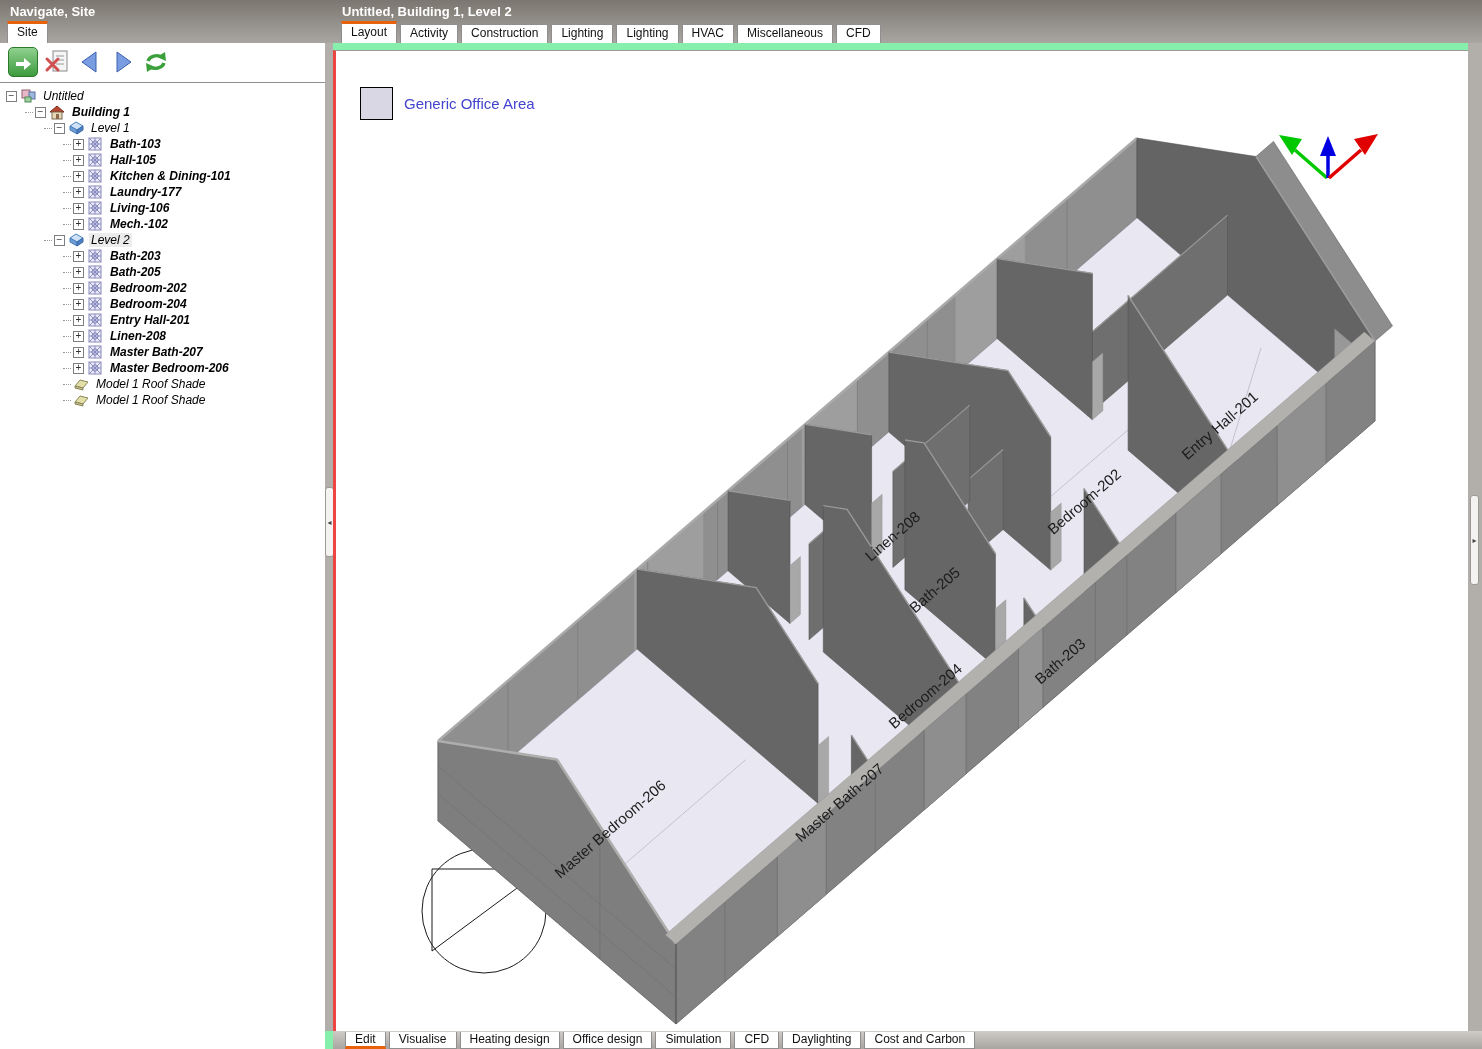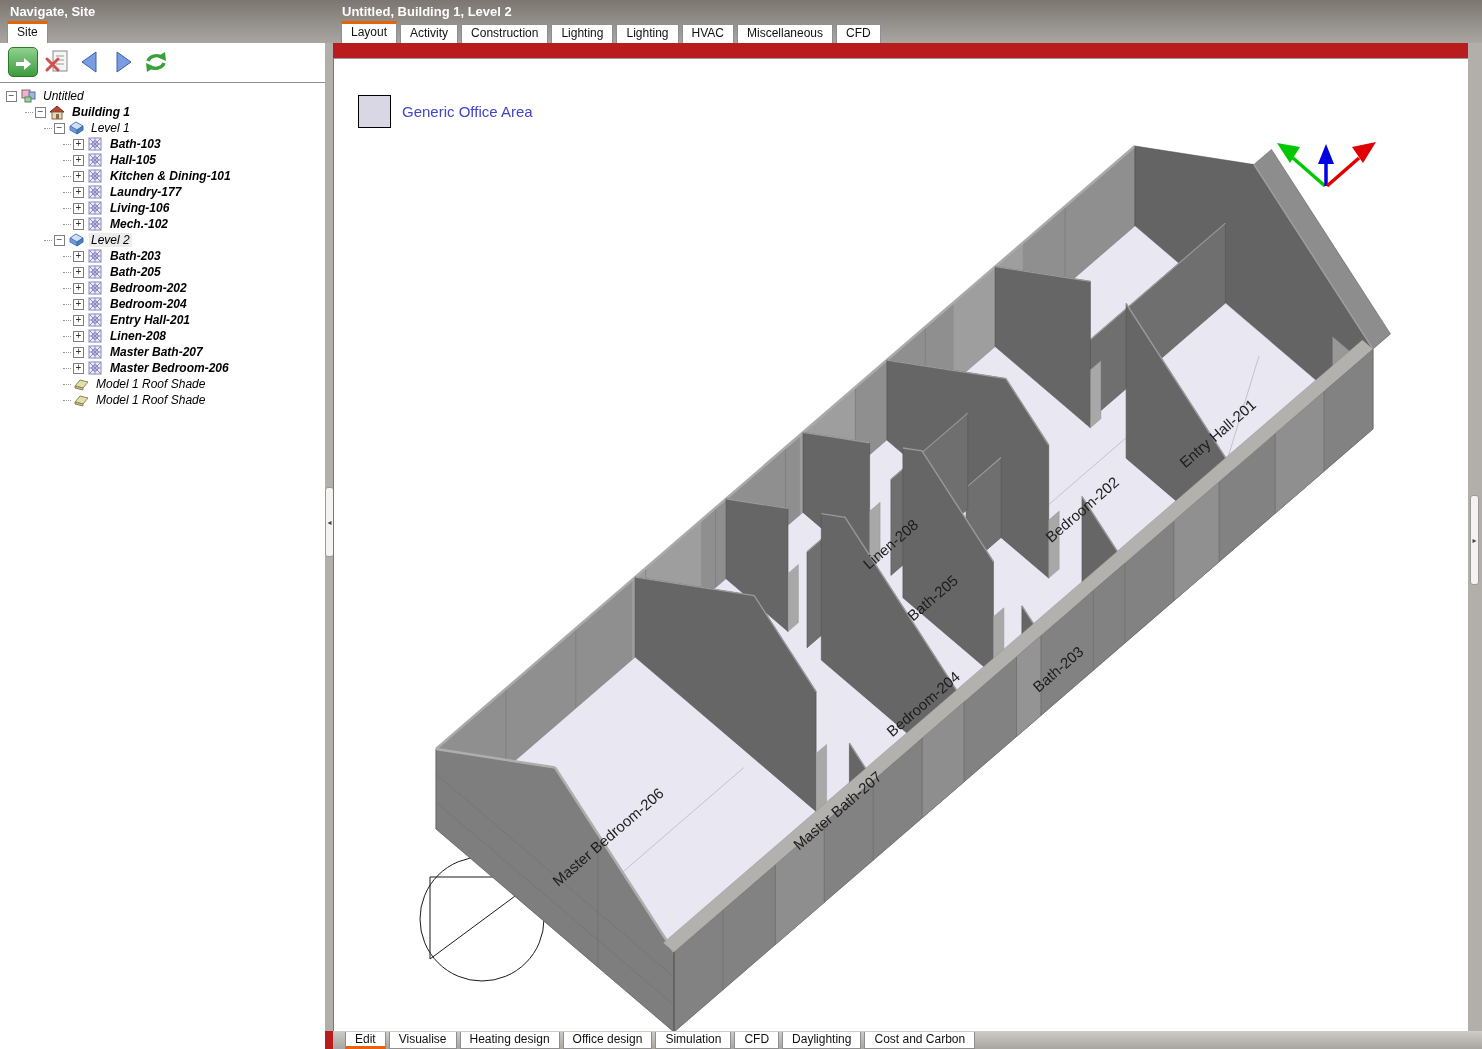--- a/index.html
+++ b/index.html
@@ -1,17 +1,17 @@
 <!DOCTYPE html>
 <html><head>
 <meta charset="utf-8">
 <style>
   html,body{margin:0;padding:0;background:#fff;}
   #app{position:relative;width:1482px;height:1049px;overflow:hidden;
-       font-family:"Liberation Sans",sans-serif;background:#b91c1c;}
+       font-family:"Liberation Sans",sans-serif;background:#86efac;}
 
   
   .header-band{position:absolute;left:0;top:0;width:1482px;height:43px;
       background:linear-gradient(#7b766f,#a9a6a2);}
   .panel-title{position:absolute;top:4px;color:#fff;font-weight:bold;font-size:13px;white-space:nowrap;}
   .panel-title.left{left:10px;}
   .panel-title.right{left:342px;}
   .tabstrip{position:absolute;bottom:0;display:flex;align-items:flex-end;}
   .tabstrip.left-tabs{left:7px;align-items:flex-end;}
   .tabstrip.main-tabs{left:341px;}
@@ -38,22 +38,22 @@
 
   
   .splitterbar{position:absolute;top:43px;height:988px;background:#b2afab;}
   .splitterbar.leftbar{left:325px;width:8px;}
   .splitterbar.rightbar{left:1468px;width:14px;height:1006px;}
   .split-handle{position:absolute;left:0px;width:7px;height:68px;background:#f4f3f1;
       border:1px solid #9c9a96;border-radius:3px;display:flex;align-items:center;justify-content:center;
       font-size:8px;color:#444;}
 
   
-  .canvas{position:absolute;left:333px;top:58px;width:1135px;height:988px;background:#fff;
-          border-left:1px solid #ef4444;border-top:1px solid #9a9a9a;box-sizing:border-box;}
+  .canvas{position:absolute;left:333px;top:50px;width:1135px;height:988px;background:#fff;
+          border-left:3px solid #ef4444;border-top:1px solid #9a9a9a;box-sizing:border-box;}
   .legend{position:absolute;left:24px;top:36px;display:flex;align-items:center;z-index:5;}
   .legend-swatch{width:31px;height:31px;background:#d9d7e3;border:1px solid #000;}
   .legend-label{margin-left:11px;font-size:15px;color:#4343cd;}
   #scene{position:absolute;left:0;top:0;}
 
   
   .bottom-bar{position:absolute;left:333px;top:1031px;width:1149px;height:18px;
       background:linear-gradient(#cfccc8,#a8a5a1);display:flex;align-items:flex-end;padding-left:12px;box-sizing:border-box;}
   .btab{background:#fff;border:1px solid #8f8f8f;border-top:none;margin-right:3px;
         padding:1px 9px 2px 9px;font-size:12px;line-height:13px;color:#111;}

